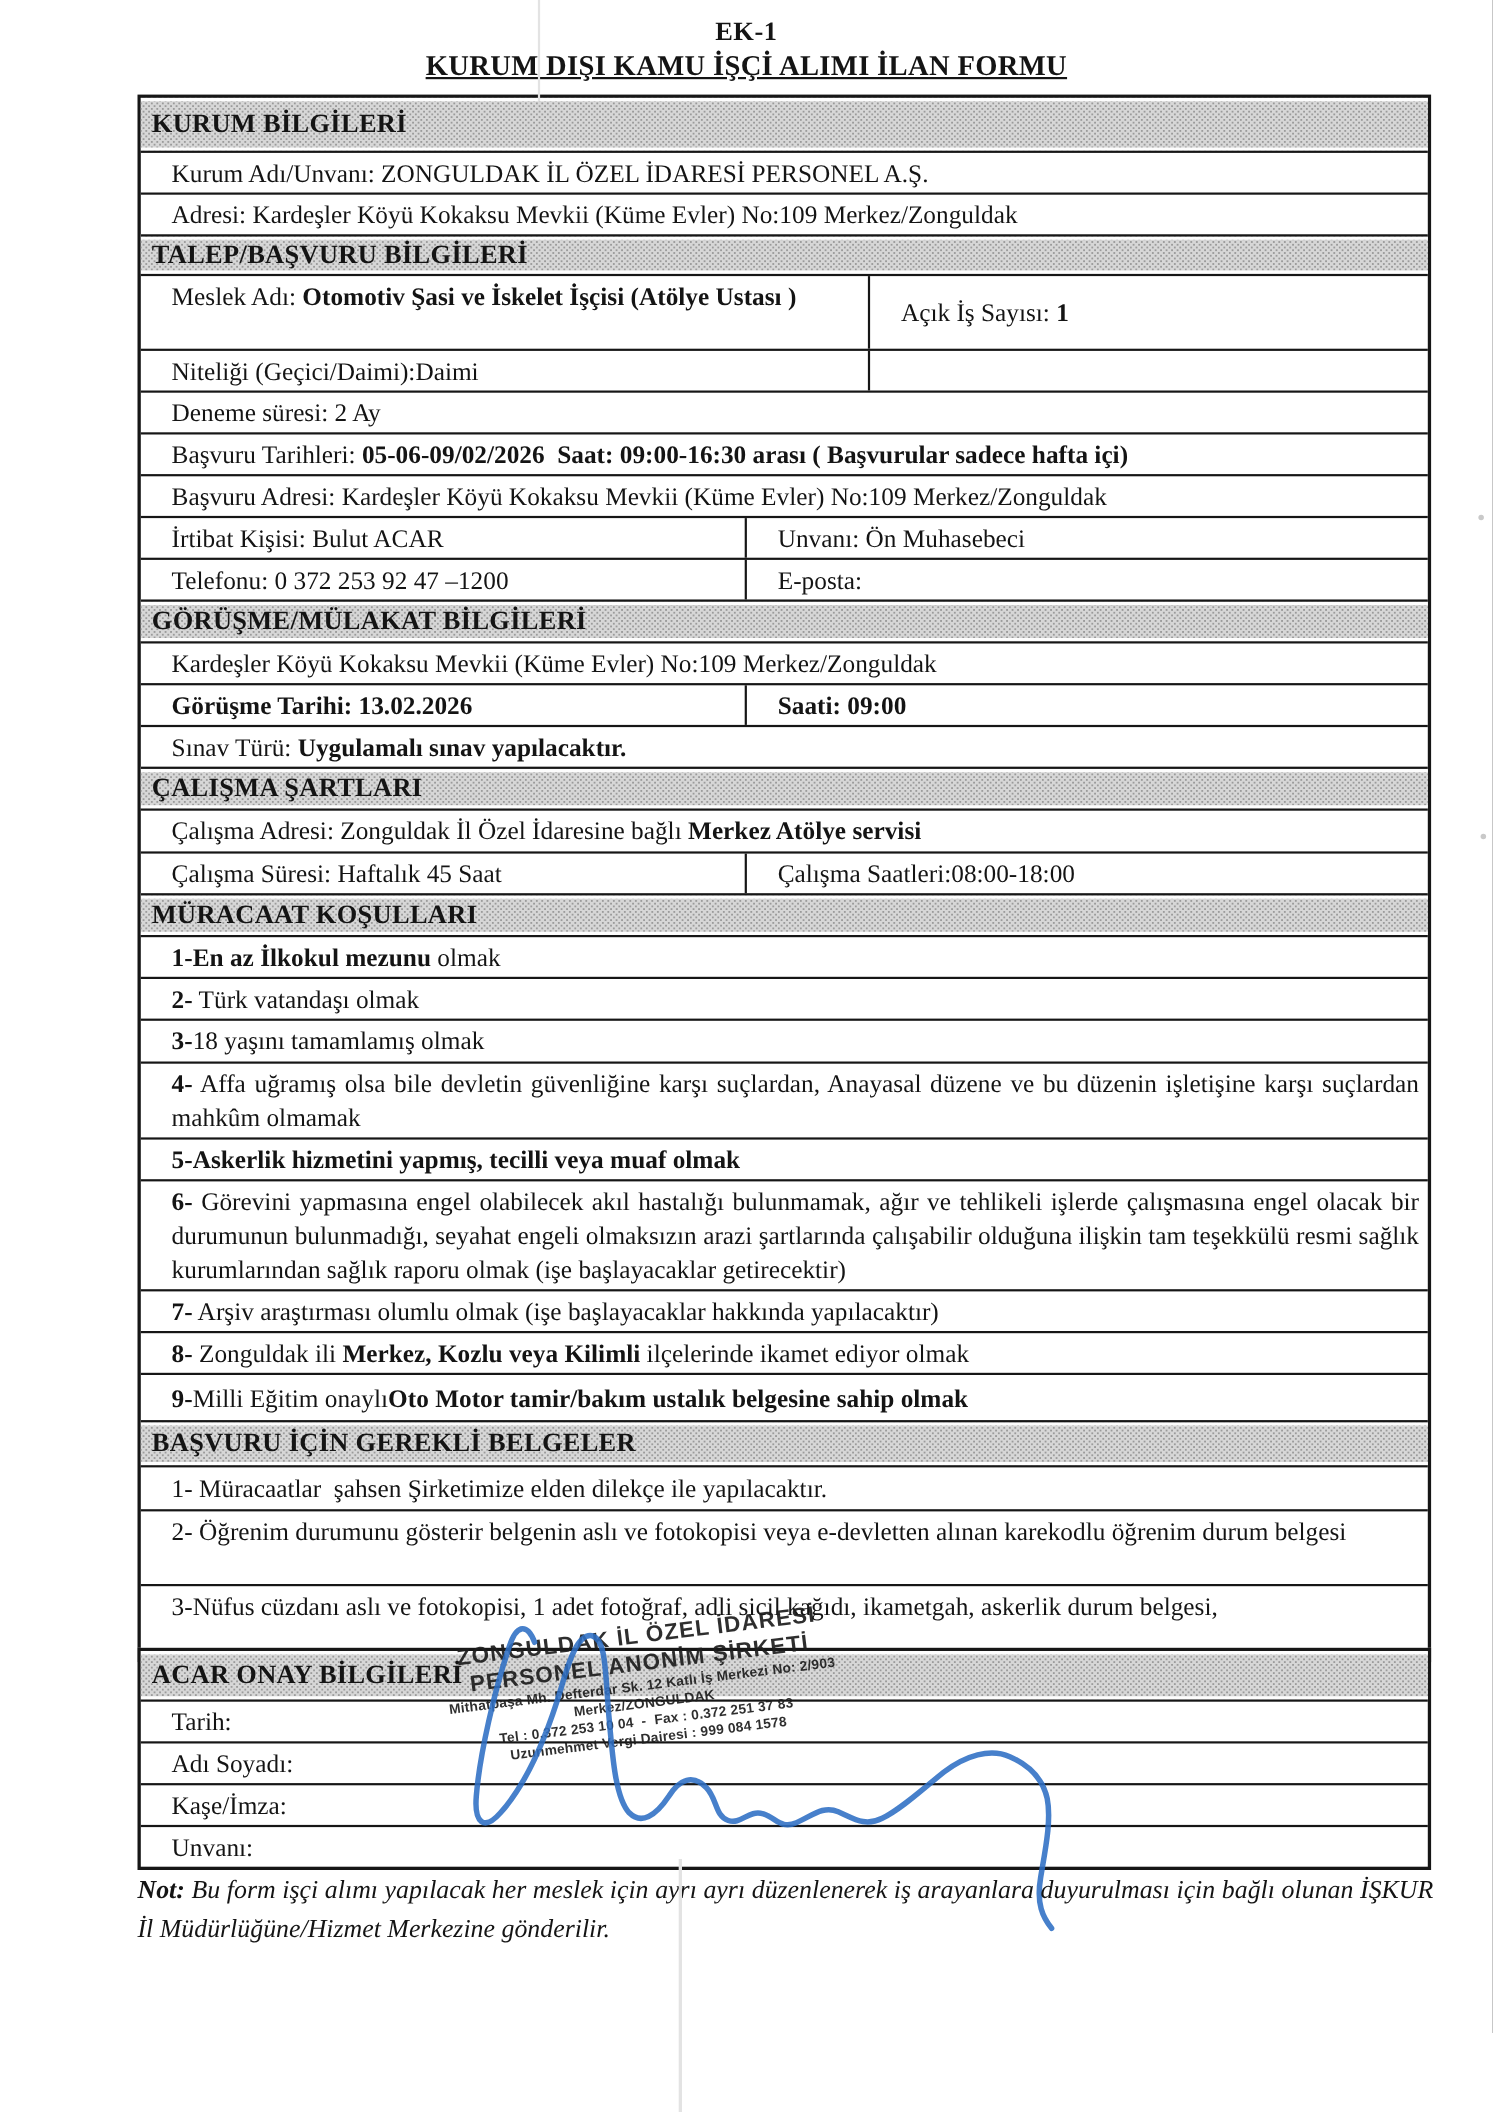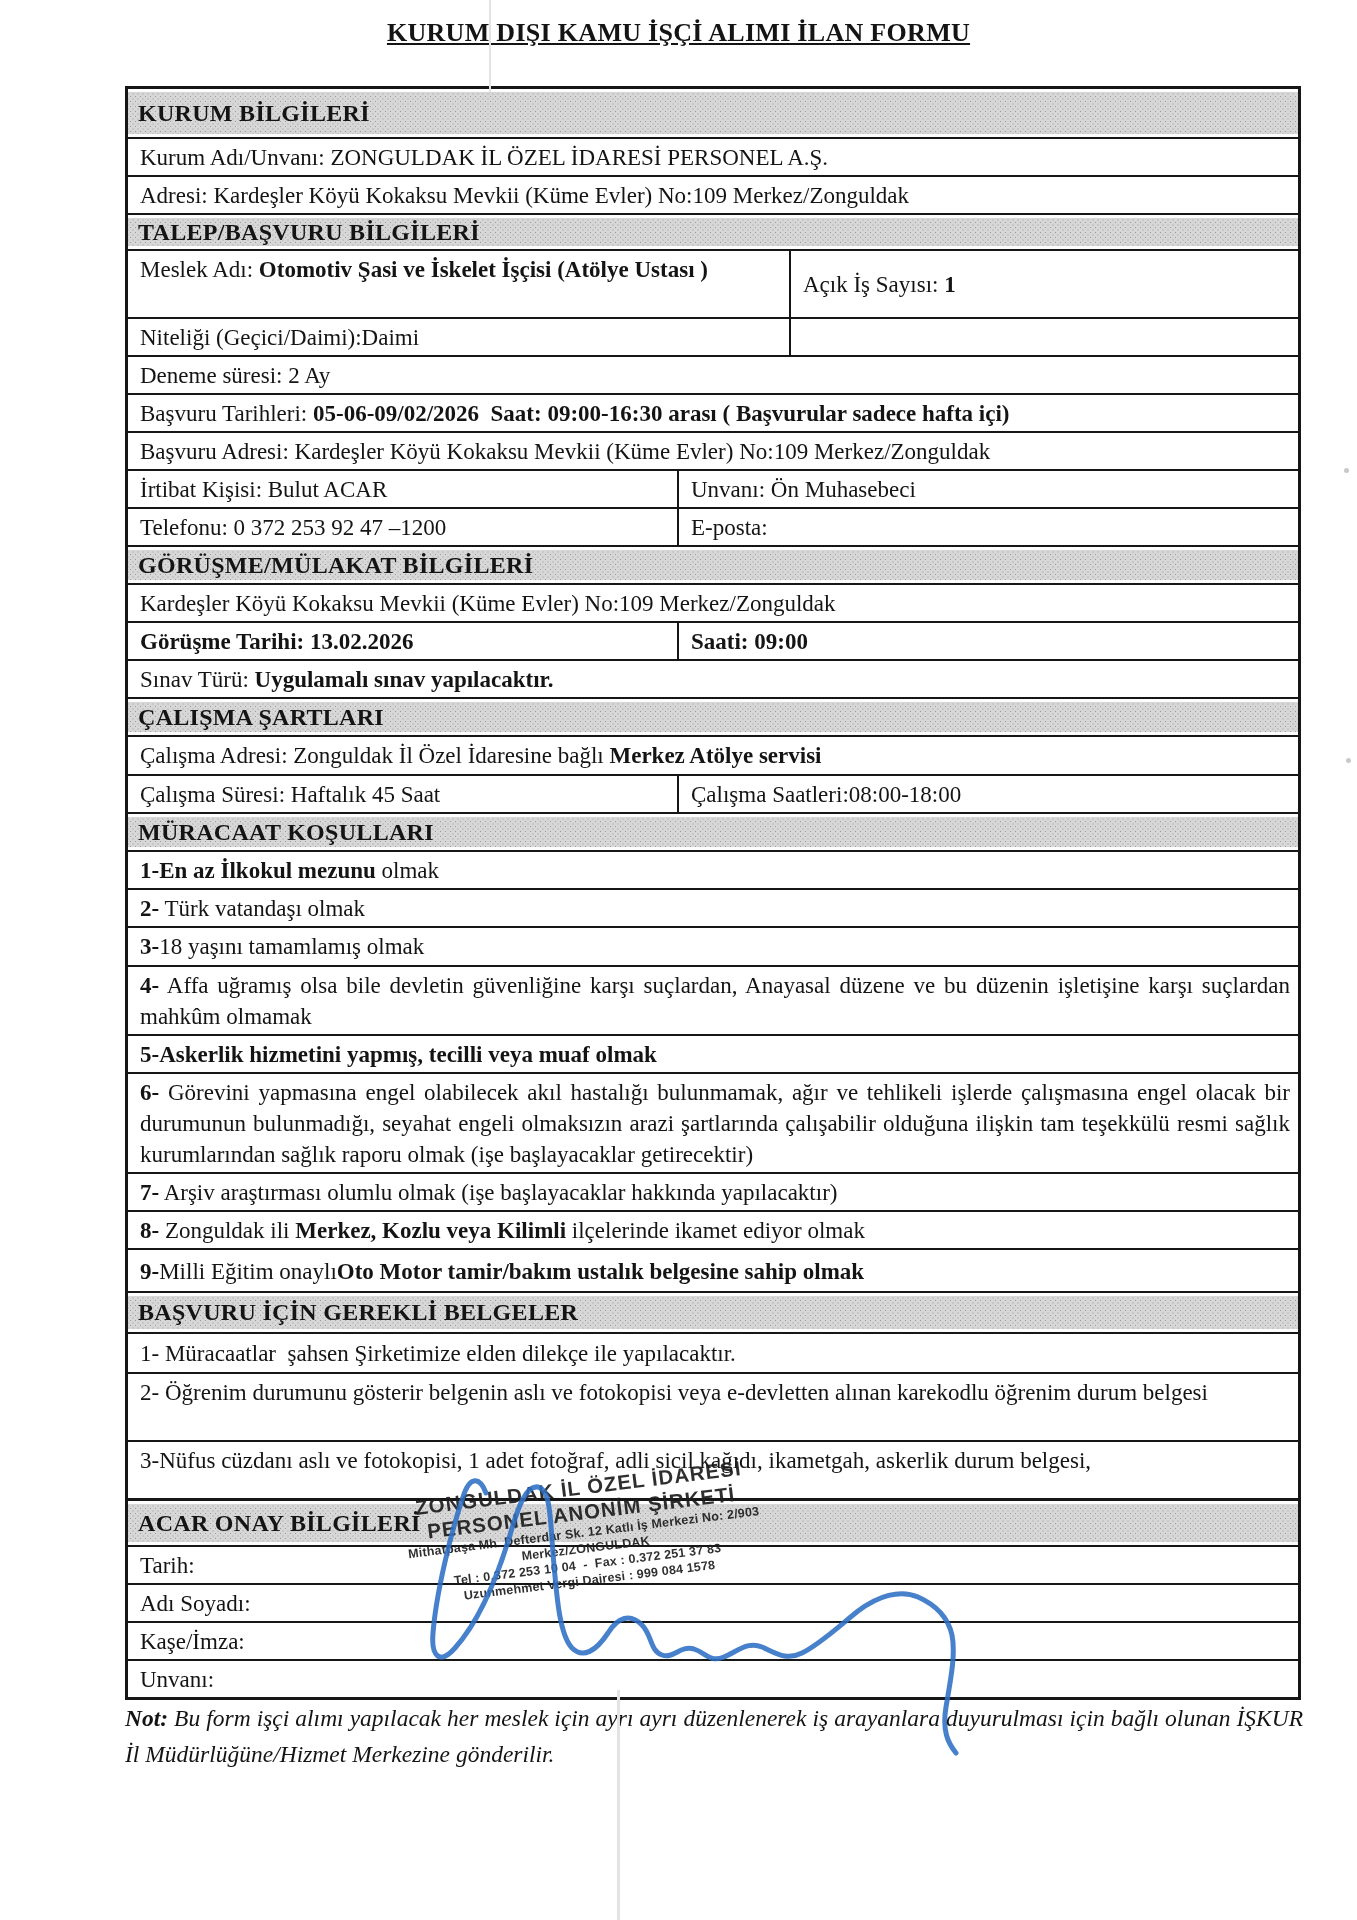--- a/index.html
+++ b/index.html
@@ -38,21 +38,21 @@
     background-color: #d7d7d7;
     background-image:
       radial-gradient(#9b9b9b 22%, rgba(0,0,0,0) 23%),
       radial-gradient(#9b9b9b 22%, rgba(0,0,0,0) 23%);
     background-size: 5px 5px;
     background-position: 0 0, 2.5px 2.5px;
     box-shadow: inset 0 3px 0 #fdfdfd, inset 0 -3px 0 #fdfdfd;
   }
   .hd > span { position: relative; text-shadow: 0 0 2px #d7d7d7; }
 
-  .c { font-size: 23px; line-height: 31px; padding: 3px 8px 2px 12px; width: 100%; }
+  .c { font-size: 23px; line-height: 31px; padding: 3px 8px 2px 28px; width: 100%; }
   .c.j { text-align: justify; }
   .c.vc { display: flex; align-items: center; }
   .split .c1 { width: 549px; flex: none; }
   .split .c2 { flex: 1; border-left: 2px solid #161616; }
   .splitw .c1 { width: 661px; flex: none; }
   .splitw .c2 { flex: 1; border-left: 2px solid #161616; }
 
   .note {
     position: absolute; left: 125px; top: 1700px; width: 1178px;
     font-size: 23.5px; line-height: 36px; text-align: justify;
@@ -72,20 +72,21 @@
 
   .artifact-line { position: absolute; background: #e3e3e3; }
   .speck { position: absolute; background: #c9c9c9; border-radius: 50%; }
 </style>
 </head>
 <body>
 
 <div class="page">
 
   <div class="titleblock">
+    <div class="annex">EK-1</div>
     <div class="formtitle">KURUM DIŞI KAMU İŞÇİ ALIMI İLAN FORMU</div>
   </div>
 
   <div class="tbl tbl-main">
 
     <div class="r hd" style="min-height:48px">
       <span>KURUM BİLGİLERİ</span>
     </div>
     <div class="r" style="min-height:33px">
       <div class="c"><span>Kurum Adı/Unvanı: ZONGULDAK İL ÖZEL İDARESİ PERSONEL A.Ş.</span></div>

